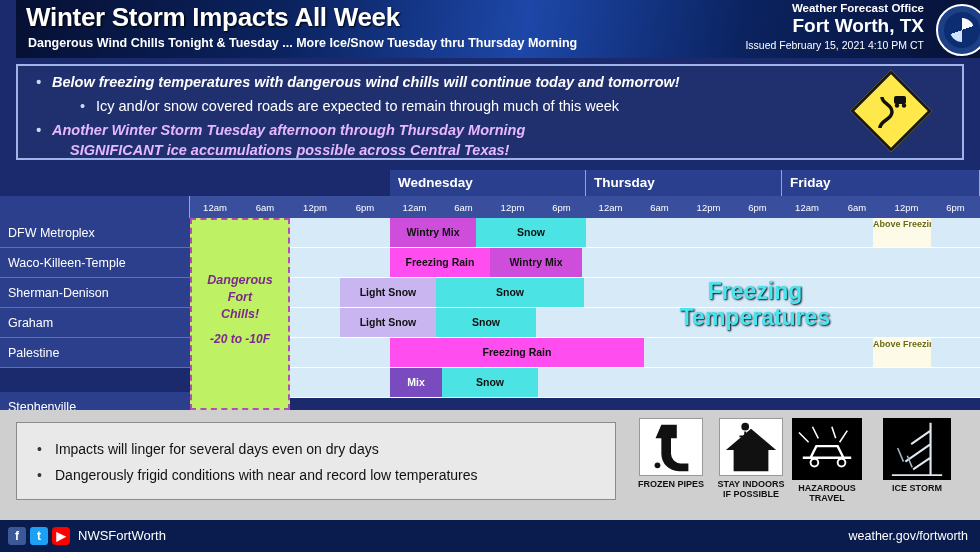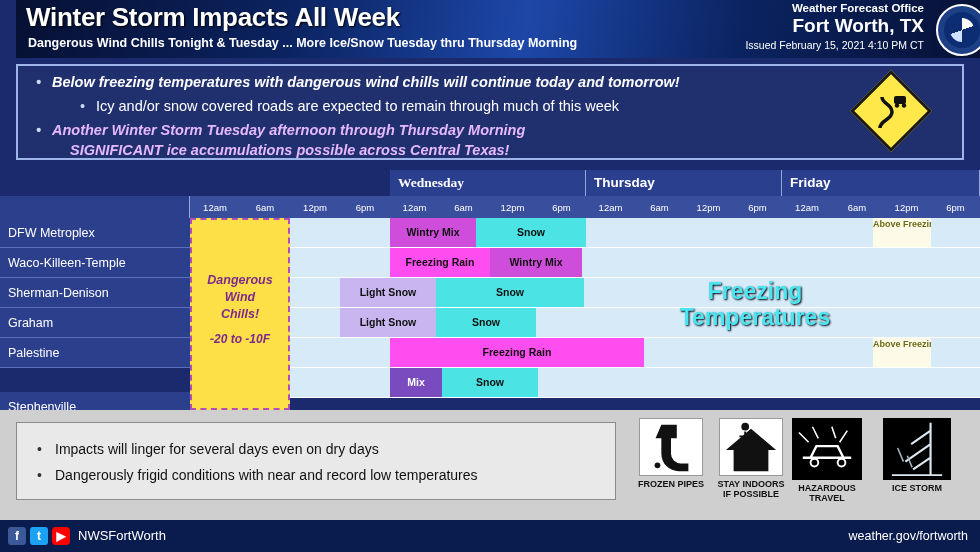--- a/index.html
+++ b/index.html
@@ -184,21 +184,21 @@
     text-align: center;
     line-height: 29px;
     box-sizing: border-box;
     white-space: nowrap;
     overflow: hidden;
   }
   #wind-chill-box {
     position: absolute;
     left: 190px; top: 48px;
     width: 100px; height: 192px;
-    background: #fde047;
+    background: #bef264;
     border: 2px dashed #b34fb3;
     box-sizing: border-box;
     color: #7d2a8c;
     font-style: italic;
     font-weight: bold;
     font-size: 12.5px;
     text-align: center;
     padding-top: 52px;
     line-height: 1.35;
   }
@@ -334,21 +334,21 @@
         <path d="M10 38 C10 30, 22 30, 22 22 C22 14, 12 14, 12 7" stroke="#111" stroke-width="3.5" fill="none"></path>
         <rect x="24" y="6" width="12" height="8" rx="2" fill="#111"></rect>
         <circle cx="27" cy="15.5" r="2.2" fill="#111"></circle>
         <circle cx="34" cy="15.5" r="2.2" fill="#111"></circle>
       </svg>
     </div>
   </div>
 
   <div id="grid">
 
-    <div class="day-header" style="left:390px;width:196px;font-family:Liberation Serif, serif;">Wednesday</div>
+    <div class="day-header" style="left:390px;width:196px;">Wednesday</div>
     <div class="day-header" style="left:586px;width:196px;">Thursday</div>
     <div class="day-header" style="left:782px;width:198px;">Friday</div>
     <div class="hour-header" style="left:0;width:190px;background:#2c3f8c;border-right:1px solid #93a6d8;"></div>
 
     <div class="hour-cell" style="left:190px;width:50px;">12am</div>
     <div class="hour-cell" style="left:240px;width:50px;">6am</div>
     <div class="hour-cell" style="left:290px;width:50px;">12pm</div>
     <div class="hour-cell" style="left:340px;width:50px;">6pm</div>
     <div class="hour-cell" style="left:390px;width:49px;">12am</div>
     <div class="hour-cell" style="left:439px;width:49px;">6am</div>
@@ -391,21 +391,21 @@
     <div class="seg" style="left:436px;top:138px;width:100px;background:#4be3e3;">Snow</div>
 
     <div class="seg" style="left:390px;top:168px;width:254px;background:#ff4df0;">Freezing Rain</div>
     <div class="seg" style="left:873px;top:168px;width:58px;background:#fdfbe8;color:#6b6b1a;font-size:9px;line-height:1.05;padding-top:2px;">Above Freezing Temps</div>
 
     <div class="seg" style="left:390px;top:198px;width:52px;background:#7a4bbf;color:#ffffff;">Mix</div>
     <div class="seg" style="left:442px;top:198px;width:96px;background:#4be3e3;">Snow</div>
 
     <div id="wind-chill-box">
       <span>Dangerous</span><br>
-      <span>Wind</span><br>
+      <span>Fort</span><br>
       <span>Chills!</span>
       <span class="temp">-20 to -10F</span>
     </div>
 
     <div id="freezing-temps-label">
       <div>Freezing</div>
       <div>Temperatures</div>
     </div>
   </div>
 

